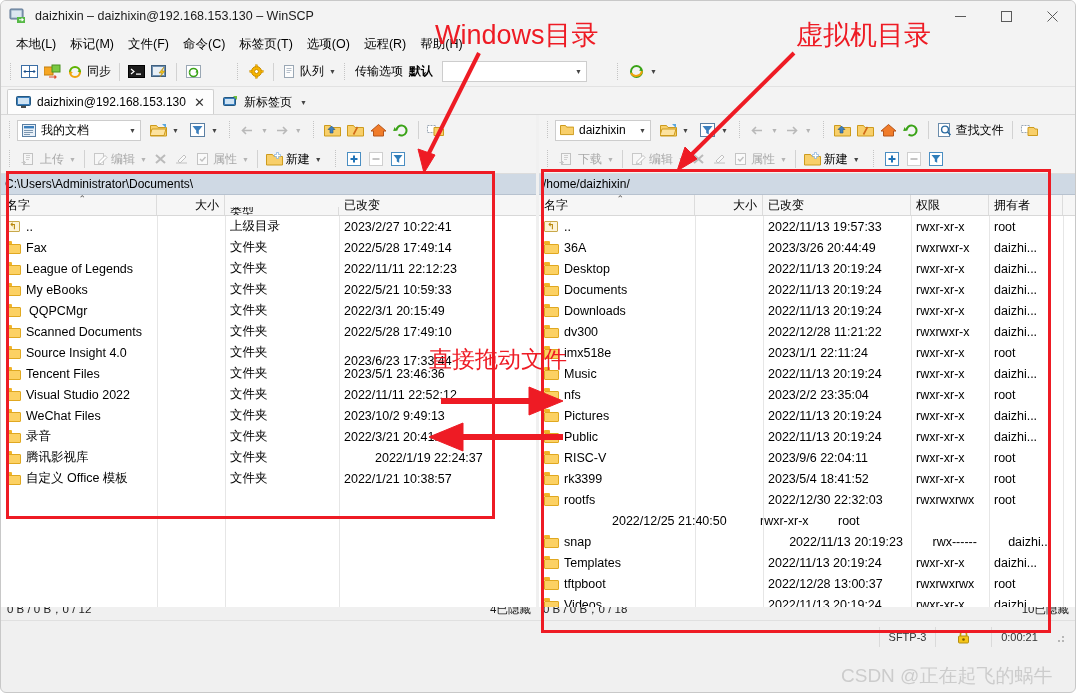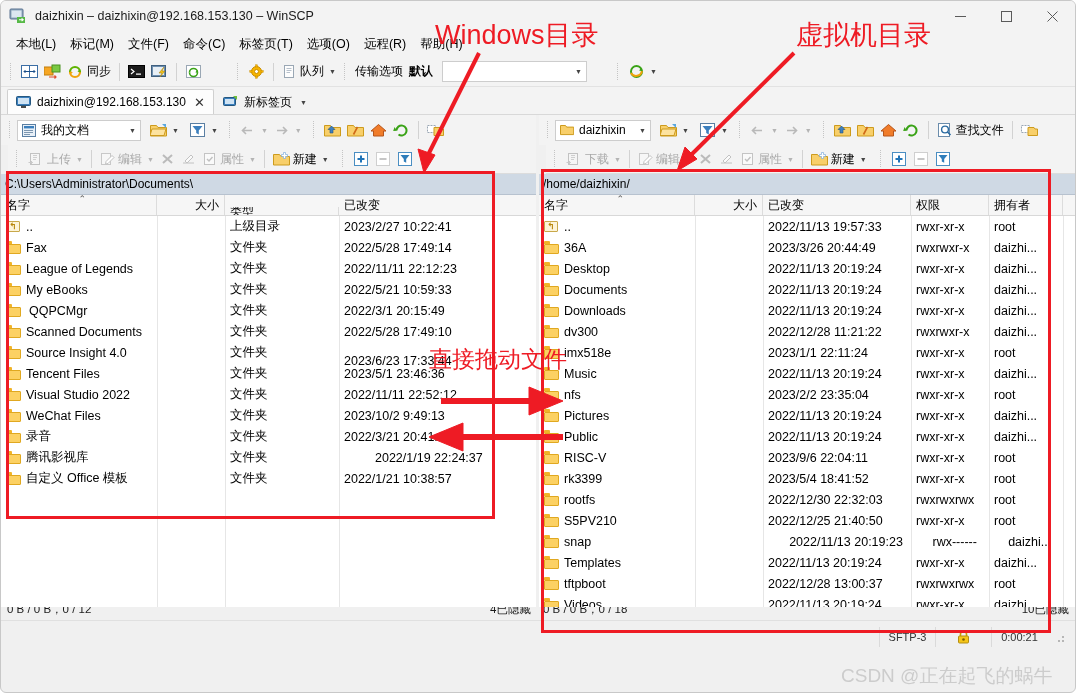--- a/index.html
+++ b/index.html
@@ -101,21 +101,20 @@
   .panel.right { width: 536px; }
 
   .panel-toolbar {
     height: 30px; background: #f3f3f3; display: flex; align-items: center;
     padding-left: 3px; overflow: hidden;
   }
   .panel-toolbar2 {
     height: 29px; background: #f3f3f3; display: flex; align-items: center;
     padding-left: 3px; overflow: hidden;
     border-bottom: 1px solid #dcdcdc;
-    margin-left: 7px;
   }
   .pathbox {
     height: 21px; background: #fff; border: 1px solid #cdcdcd;
     display: flex; align-items: center; gap: 5px; padding: 0 4px;
     width: 140px; flex: none; font-size: 12px;
   }
   .pathbox .lbl { flex: 1; white-space: nowrap; overflow: hidden; }
 
   
   .pathstrip {
@@ -1089,27 +1088,20 @@
                   <span class="body"></span>
                 </span>
                 <span>rootfs</span>
               </div>
               <div class="cell r" style="width: 68px;"></div>
               <div class="cell" style="width: 148px;">2022/12/30 22:32:03</div>
               <div class="cell" style="width: 78px;">rwxrwxrwx</div>
               <div class="cell" style="width: 74px;">root</div>
             </div>
             <div class="fl-row">
-              <div class="cell" style="width: 156px;">
-                <span class="ficon">
-                  <span class="tabtop"></span>
-                  <span class="body"></span>
-                </span>
-                <span>S5PV210</span>
-              </div>
               <div class="cell r" style="width: 68px;"></div>
               <div class="cell" style="width: 148px;">2022/12/25 21:40:50</div>
               <div class="cell" style="width: 78px;">rwxr-xr-x</div>
               <div class="cell" style="width: 74px;">root</div>
             </div>
             <div class="fl-row">
               <div class="cell" style="width: 156px;">
                 <span class="ficon">
                   <span class="tabtop"></span>
                   <span class="body"></span>

